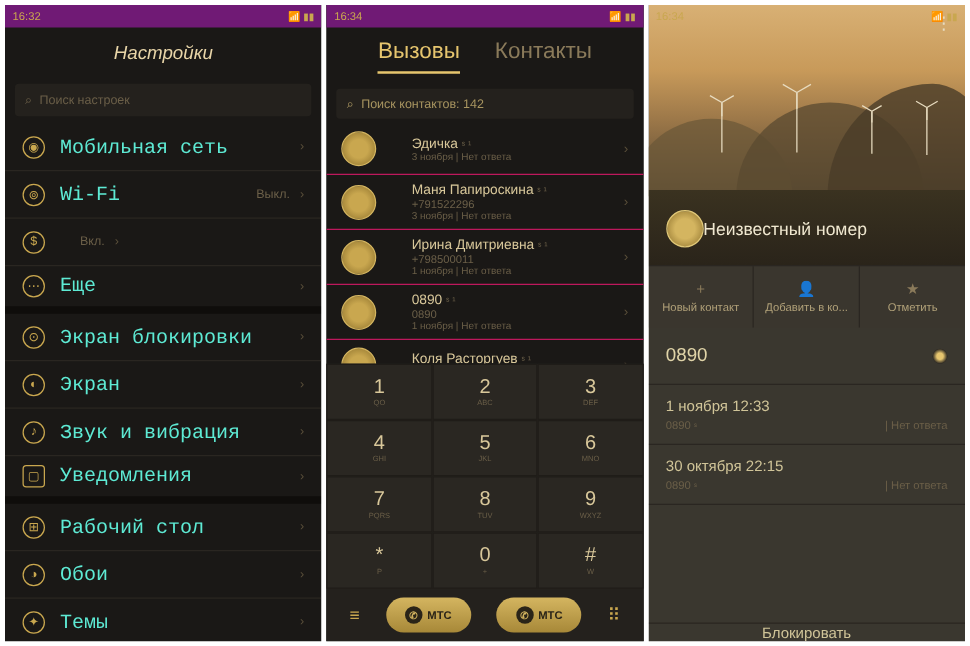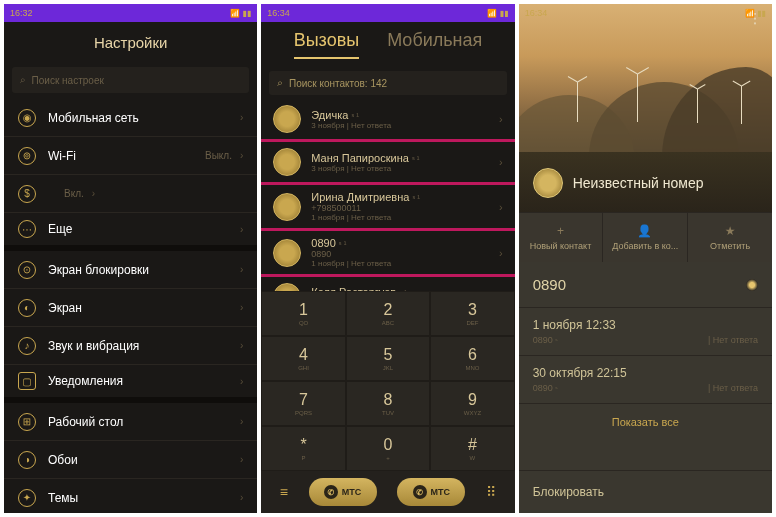--- a/index.html
+++ b/index.html
@@ -1,39 +1,39 @@
 <!DOCTYPE html>
 <html><head>
 <meta charset="utf-8">
 <style>
   * { margin: 0; padding: 0; box-sizing: border-box; }
   body { background: #fff; font-family: Arial, sans-serif; display: flex; gap: 4px; padding: 4px; }
   .phone { width: 254px; height: 509px; background: #1a1816; position: relative; overflow: hidden; color: #c9a74f; font-size: 11px; display: flex; flex-direction: column; }
-  .statusbar { height: 18px; display: flex; align-items: center; justify-content: space-between; padding: 0 6px; font-size: 9px; color: #c9a74f; background: #6d28d9; }
+  .statusbar { height: 18px; display: flex; align-items: center; justify-content: space-between; padding: 0 6px; font-size: 9px; color: #c9a74f; background: #701a75; }
   .status-icons { display: flex; gap: 3px; align-items: center; font-size: 8px; }
 
   
-  .p1-title { text-align: center; padding: 12px 0 10px; font-size: 15px; color: #e8d5a8; font-weight: 500; }
+  .p1-title { text-align: center; padding: 12px 0 10px; font-size: 15px; color: #e8d5a8; font-weight: 500; font-style: italic; }
   .p1-search { margin: 6px 8px; height: 26px; background: #24211d; border-radius: 3px; display: flex; align-items: center; padding: 0 8px; color: #6b5f48; font-size: 10px; gap: 6px; }
   .p1-list { flex: 1; overflow: hidden; }
   .p1-item { height: 38px; display: flex; align-items: center; padding: 0 14px; border-bottom: 1px solid #2a2621; }
   .p1-icon { width: 18px; height: 18px; border-radius: 50%; margin-right: 12px; display: flex; align-items: center; justify-content: center; font-size: 10px; }
   .p1-icon.gold { border: 1px solid #c9a74f; color: #c9a74f; }
   .p1-icon.square { border-radius: 3px; border: 1px solid #c9a74f; }
-  .p1-label { flex: 1; color: #ffffff; font-size: 12px; }
+  .p1-label { flex: 1; color: #5eead4; font-size: 16px; font-family: Liberation Mono, monospace; }
   .p1-val { color: #6b5f48; font-size: 10px; margin-right: 8px; padding-left: 16px; }
   .p1-arrow { color: #5a4f3a; font-size: 10px; }
 
   
   .p2-tabs { display: flex; justify-content: center; gap: 28px; padding: 8px 0; font-size: 18px; }
   .p2-tab { color: #8a7a5a; padding-bottom: 6px; }
   .p2-tab.active { color: #e6c56e; border-bottom: 2px solid #e6c56e; }
   .p2-search { margin: 4px 8px; height: 24px; background: #24211d; border-radius: 3px; display: flex; align-items: center; padding: 0 8px; color: #a89560; font-size: 10px; gap: 6px; }
   .p2-calls { flex: 1; overflow: hidden; }
-  .p2-call { display: flex; align-items: center; padding: 6px 12px; border-bottom: 3px solid #be185d; gap: 10px; }
+  .p2-call { display: flex; align-items: center; padding: 6px 12px; border-bottom: 1px solid #be185d; gap: 28px; }
   .p2-avatar { width: 28px; height: 28px; border-radius: 50%; background: radial-gradient(circle, #c9a74f 40%, #8a6e2a 100%); flex-shrink: 0; border: 1px solid #d4b560; }
   .p2-info { flex: 1; min-width: 0; }
   .p2-name { color: #d8c79a; font-size: 11px; white-space: nowrap; overflow: hidden; }
   .p2-num { color: #6b5f48; font-size: 9px; }
   .p2-meta { color: #6b5f48; font-size: 8px; }
   .p2-pad { background: #2a2722; display: grid; grid-template-columns: repeat(3, 1fr); }
   .p2-key { height: 45px; display: flex; flex-direction: column; align-items: center; justify-content: center; border: 1px solid #1f1c18; color: #d8c79a; }
   .p2-kn { font-size: 16px; }
   .p2-kl { font-size: 6px; color: #6b5f48; margin-top: 1px; }
   .p2-bottom { height: 42px; background: #24211d; display: flex; align-items: center; justify-content: space-around; padding: 0 8px; }
@@ -53,35 +53,35 @@
   .p3-turb { position: absolute; width: 1px; background: #e8dcc0; }
   .p3-turb::before, .p3-turb::after { content: ''; position: absolute; top: 0; left: 0; width: 1px; height: 10px; background: #e8dcc0; transform-origin: top center; }
   .p3-turb::before { transform: rotate(120deg); }
   .p3-turb::after { transform: rotate(-120deg); }
   .p3-turb .bl { position: absolute; top: 0; left: 0; width: 1px; height: 10px; background: #e8dcc0; }
   .t1 { left: 58px; top: 78px; height: 40px; } .t1 .bl, .t1::before, .t1::after { height: 11px; }
   .t2 { left: 118px; top: 70px; height: 48px; } .t2 .bl, .t2::before, .t2::after { height: 13px; }
   .t3 { left: 178px; top: 85px; height: 34px; } .t3 .bl, .t3::before, .t3::after { height: 9px; }
   .t4 { left: 222px; top: 82px; height: 38px; } .t4 .bl, .t4::before, .t4::after { height: 10px; }
   .p3-more { position: absolute; top: 6px; right: 10px; color: #e8dcc0; font-size: 14px; z-index: 5; }
-  .p3-who { position: relative; display: flex; align-items: center; gap: 10px; z-index: 2; }
+  .p3-who { position: relative; display: flex; align-items: center; z-index: 2; }
   .p3-avatar { width: 30px; height: 30px; border-radius: 50%; background: radial-gradient(circle, #d4b560 40%, #8a6e2a 100%); border: 1px solid #e0c878; }
   .p3-name { color: #f0e8d0; font-size: 14px; }
   .p3-actions { display: flex; height: 50px; background: #3a362e; border-top: 1px solid #2a2621; }
   .p3-act { flex: 1; display: flex; flex-direction: column; align-items: center; justify-content: center; gap: 3px; border-right: 1px solid #2a2621; color: #b0a078; font-size: 9px; }
   .p3-act:last-child { border-right: none; }
   .p3-act-icon { font-size: 12px; color: #8a7a5a; }
   .p3-num { padding: 14px; display: flex; justify-content: space-between; align-items: center; border-bottom: 1px solid #2a2621; }
   .p3-num-t { color: #e0d4a8; font-size: 15px; }
   .p3-dot { width: 12px; height: 12px; border-radius: 50%; background: radial-gradient(circle, #e6c56e 30%, #2a2621 70%); }
   .p3-row { padding: 10px 14px; border-bottom: 1px solid #2a2621; }
   .p3-date { color: #d0c498; font-size: 12px; }
   .p3-sub { display: flex; justify-content: space-between; color: #6b5f48; font-size: 9px; margin-top: 3px; }
   .p3-show { text-align: center; padding: 12px; color: #c9a74f; font-size: 11px; }
-  .p3-block { text-align: left; padding: 14px; color: #d0c498; font-size: 12px; border-top: 1px solid #2a2621; margin-top: auto; }
+  .p3-block { text-align: center; color: #d0c498; font-size: 12px; border-top: 1px solid #2a2621; margin-top: auto; }
 </style>
 </head>
 <body>
 
 <div class="phone">
   <div class="statusbar">
     <span>16:32</span>
     <span class="status-icons">📶 ▮▮</span>
   </div>
   <div class="p1-title">Настройки</div>
@@ -149,39 +149,40 @@
     </div>
 </div>
 
 <div class="phone">
   <div class="statusbar">
     <span>16:34</span>
     <span class="status-icons">📶 ▮▮</span>
   </div>
   <div class="p2-tabs">
     <div class="p2-tab active">Вызовы</div>
-    <div class="p2-tab">Мобильная</div>
+    <div class="p2-tab">Контакты</div>
   </div>
   <div class="p2-search">
     <span>⌕</span>
     <span>Поиск контактов: 142</span>
   </div>
   <div class="p2-calls" id="p2-calls">
       <div class="p2-call">
         <div class="p2-avatar"></div>
         <div class="p2-info">
           <div class="p2-name">Эдичка <span style="color:#6b5f48;font-size:8px">ˢ ¹</span></div>
           <div class="p2-meta">3 ноября | Нет ответа</div>
         </div>
         <span style="color:#5a4f3a">›</span>
       </div>
       <div class="p2-call">
         <div class="p2-avatar"></div>
         <div class="p2-info">
           <div class="p2-name">Маня Папироскина <span style="color:#6b5f48;font-size:8px">ˢ ¹</span></div>
+          <div class="p2-num">+791522296</div>
           <div class="p2-meta">3 ноября | Нет ответа</div>
         </div>
         <span style="color:#5a4f3a">›</span>
       </div>
       <div class="p2-call">
         <div class="p2-avatar"></div>
         <div class="p2-info">
           <div class="p2-name">Ирина Дмитриевна <span style="color:#6b5f48;font-size:8px">ˢ ¹</span></div>
           <div class="p2-num">+798500011</div>
           <div class="p2-meta">1 ноября | Нет ответа</div>
@@ -329,15 +330,14 @@
         </div>
       </div>
       <div class="p3-row">
         <div class="p3-date">30 октября 22:15</div>
         <div class="p3-sub">
           <span>0890 <span style="font-size:7px">ˢ</span></span>
           <span>| Нет ответа</span>
         </div>
       </div>
     </div>
-  <div class="p3-show">Показать все</div>
   <div class="p3-block">Блокировать</div>
 </div>
 
 </body></html>

